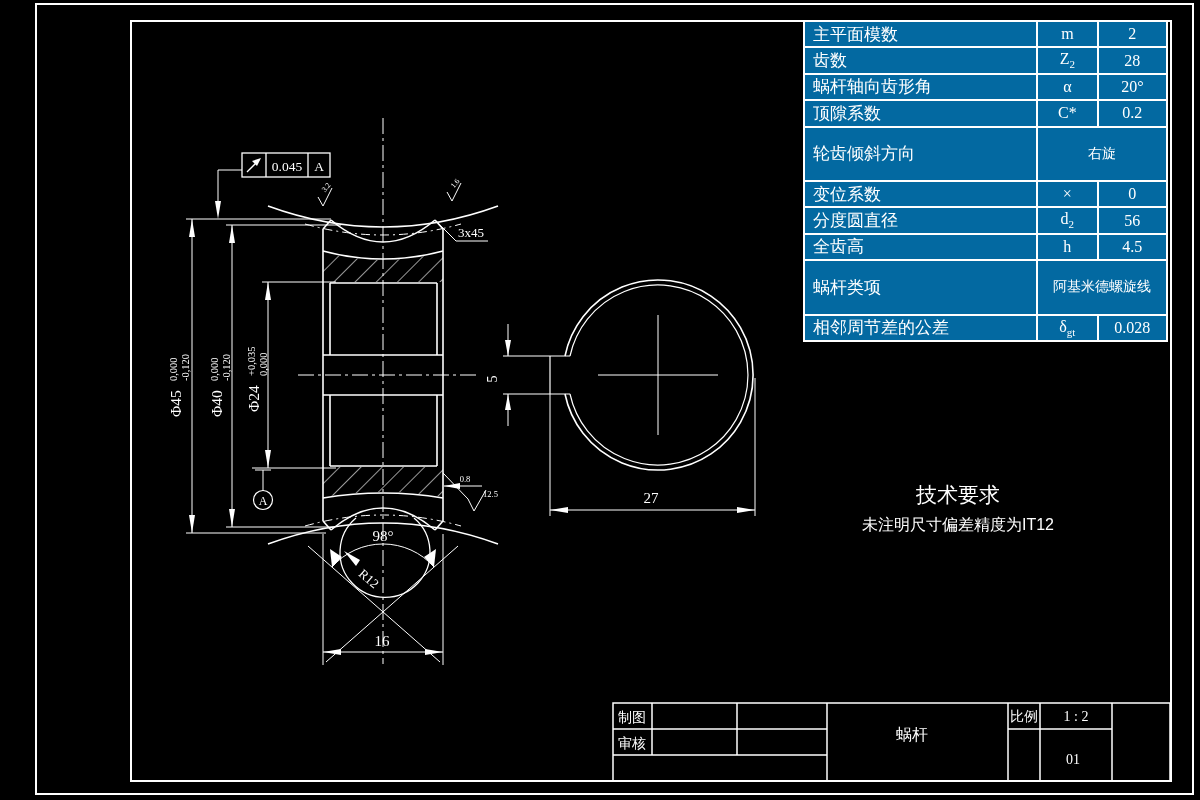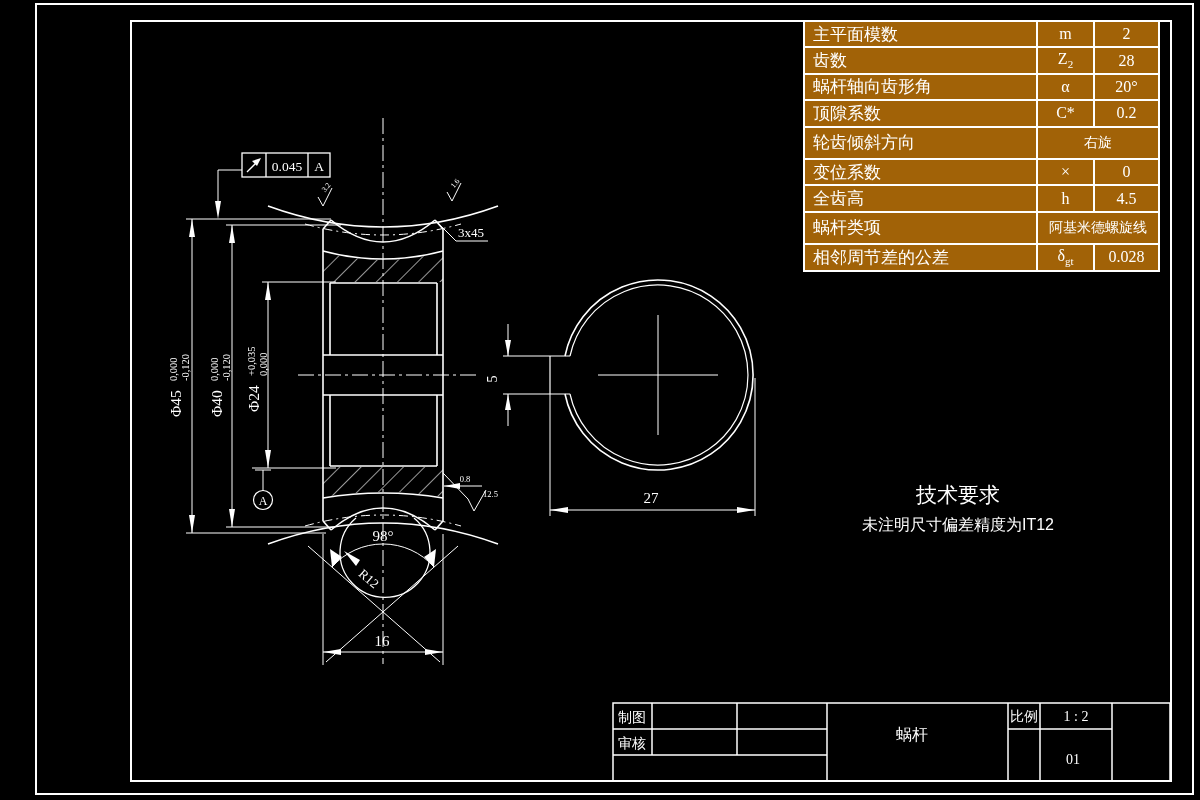--- a/index.html
+++ b/index.html
@@ -1,24 +1,24 @@
 <!DOCTYPE html>
 <html><head>
 <meta charset="utf-8">
 <style>
   html,body{margin:0;padding:0;background:#000;width:1200px;height:800px;overflow:hidden;}
   body{position:relative;font-family:"Liberation Sans",sans-serif;}
   #cad-canvas{position:absolute;left:0;top:0;}
   
-  #spec-table{position:absolute;left:803px;top:20px;border-collapse:collapse;table-layout:fixed;background:#a16207;}
+  #spec-table{position:absolute;left:803px;top:20px;border-collapse:collapse;table-layout:fixed;background:#0369a1;}
   #spec-table td{border:2px solid #fff;color:#fff;height:22.4px;overflow:hidden;white-space:nowrap;}
   #spec-table td.c-lbl{width:223px;padding:0 0 0 8px;font-size:17px;font-family:"Liberation Sans",sans-serif;}
   #spec-table td.c-sym{width:53px;text-align:center;font-size:16px;font-family:"Liberation Serif",serif;}
   #spec-table td.c-val{width:61px;text-align:center;font-size:16px;font-family:"Liberation Serif",serif;}
-  #spec-table td.c-span{text-align:center;font-size:14px;padding:4px;}
+  #spec-table td.c-span{text-align:center;font-size:14px;padding:15px;}
   #spec-table sub{font-size:11px;}
   
   #tech-req{position:absolute;left:808px;top:446px;width:300px;color:#fff;text-align:center;}
   #tech-req .tr-title{font-size:21px;margin-bottom:6px;margin-top:35px;}
   #tech-req .tr-line{font-size:16px;}
   text{fill:#fff;font-family:"Liberation Serif",serif;}
   .cjk{font-family:"Liberation Sans",sans-serif;}
 </style>
 </head>
 <body>
@@ -239,20 +239,25 @@
       <tr>
         <td class="c-lbl cjk">轮齿倾斜方向</td>
         <td class="c-span cjk" colspan="2">右旋</td>
       </tr>
       <tr>
         <td class="c-lbl cjk">变位系数</td>
         <td class="c-sym">×</td>
         <td class="c-val">0</td>
       </tr>
       <tr>
+        <td class="c-lbl cjk">分度圆直径</td>
+        <td class="c-sym">d<sub>2</sub></td>
+        <td class="c-val">56</td>
+      </tr>
+      <tr>
         <td class="c-lbl cjk">全齿高</td>
         <td class="c-sym">h</td>
         <td class="c-val">4.5</td>
       </tr>
       <tr>
         <td class="c-lbl cjk">蜗杆类项</td>
         <td class="c-span cjk" colspan="2">阿基米德螺旋线</td>
       </tr>
       <tr>
         <td class="c-lbl cjk">相邻周节差的公差</td>

